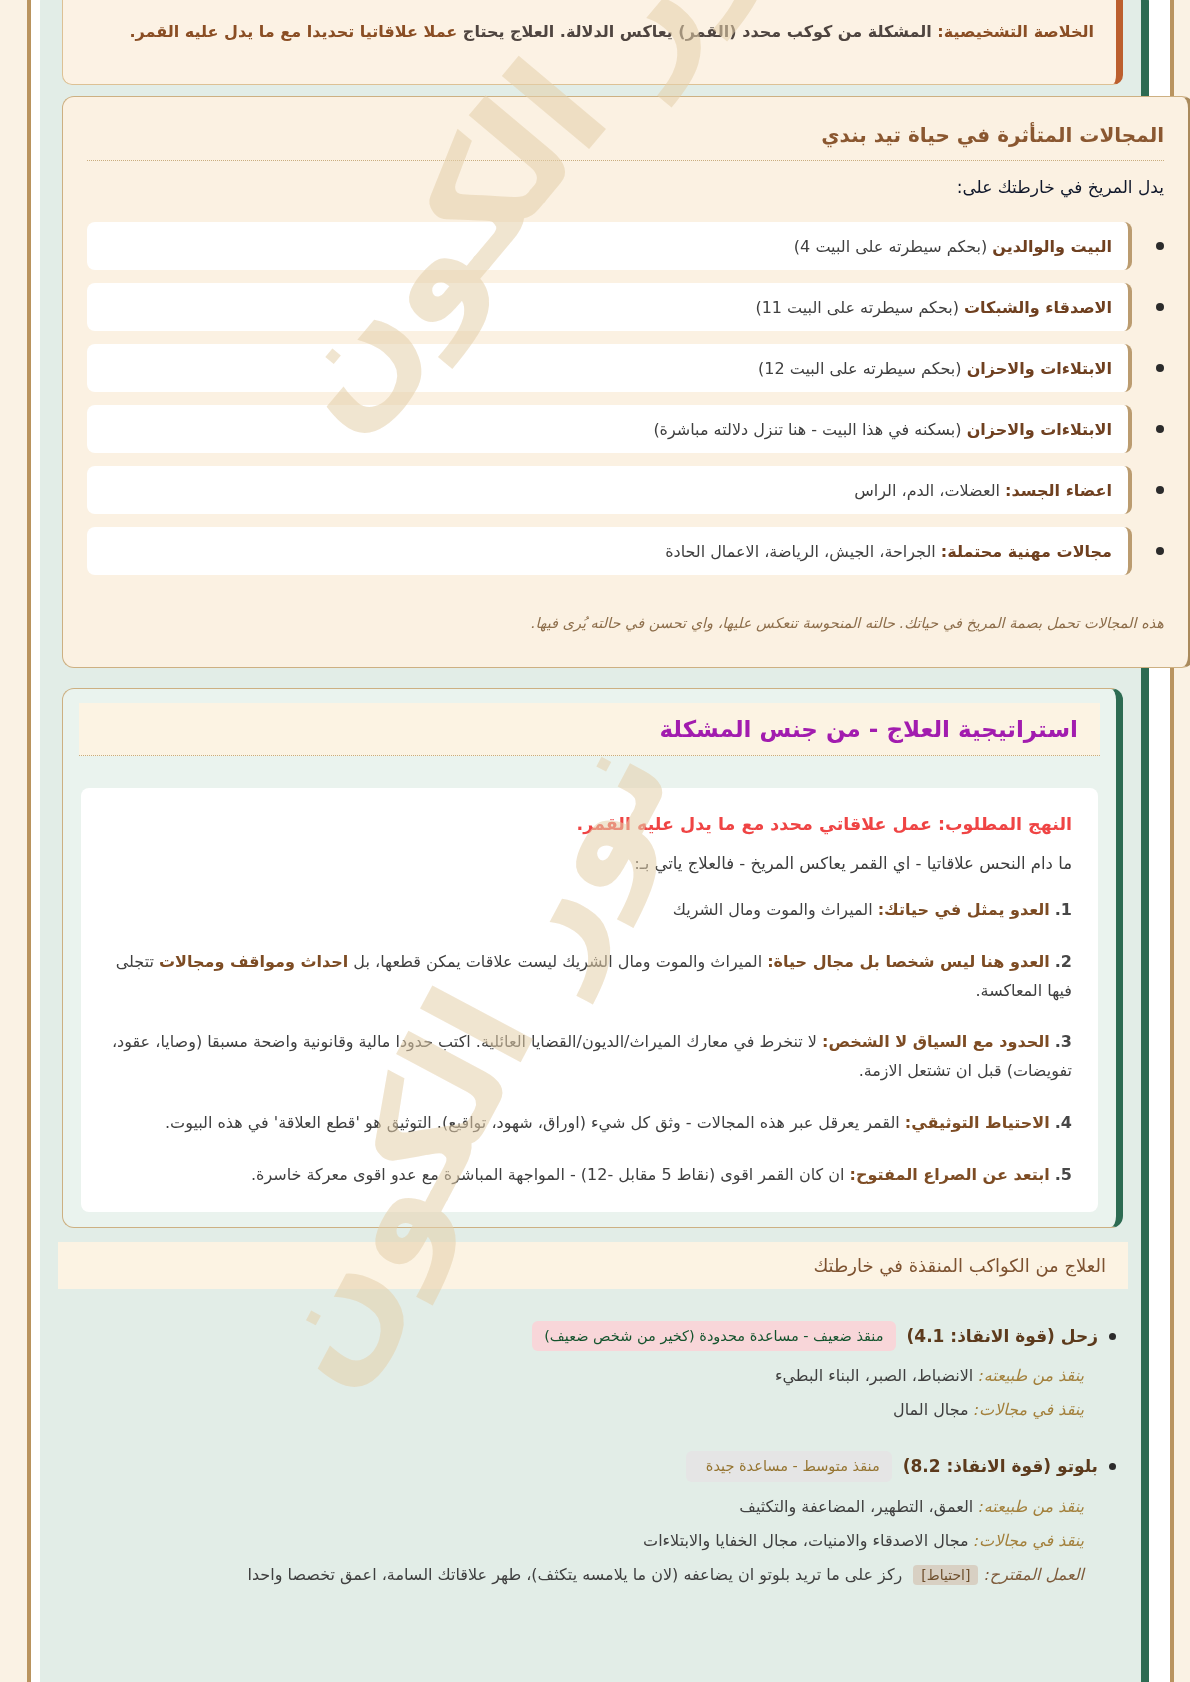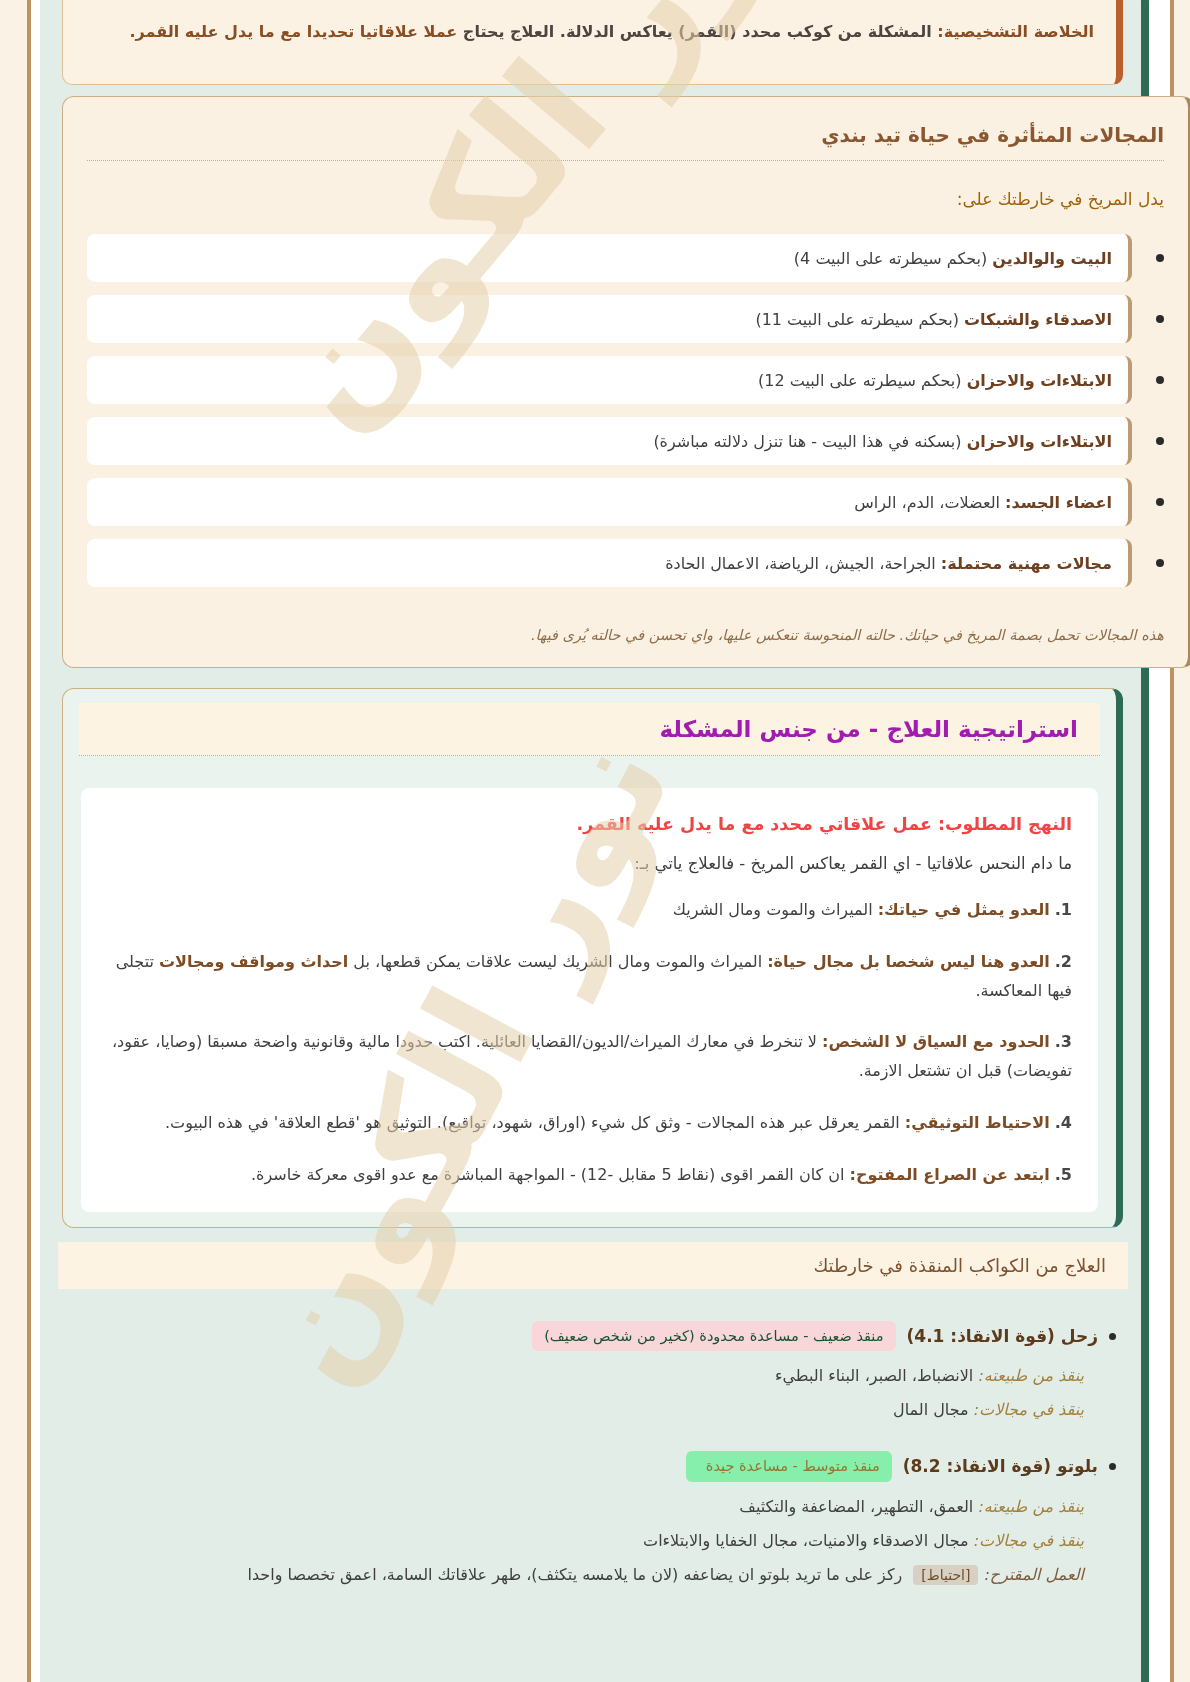--- a/index.html
+++ b/index.html
@@ -58,21 +58,21 @@
     width:1132px; height:572px;
     background:#fbf1e2;
     border:1px solid #cdb082;
     border-right:6px solid #a98a5c;
     border-radius:12px;
     padding:26px 24px 0 24px;
     overflow:hidden;
   }
   .sec-title { font-size:20px; font-weight:700; color:#8a5730; }
   .dotted { border-bottom:1.5px dotted #c9ad7e; margin-top:13px; }
-  .intro { margin-top:28px; font-size:17px; color:#a16207; }
+  .intro { margin-top:16px; font-size:17px; color:#0f172a; }
   .row { display:flex; align-items:center; gap:24px; margin-top:13px; }
   .row.first { margin-top:25px; }
   .dot { width:8px; height:8px; border-radius:50%; background:#2b2b2b; flex:0 0 auto; }
   .card {
     flex:1; min-height:48px;
     background:#ffffff; border-radius:8px;
     border-right:4px solid #bb9c70;
     display:flex; align-items:center;
     padding:10px 16px; font-size:16px; color:#3f3f3f;
   }
@@ -122,21 +122,21 @@
     margin:32px 12px 0 0;
     font-size:17px; font-weight:700; color:#5c3a1c;
   }
   .planet-row .dot { width:7px; height:7px; }
   .badge {
     font-size:14.5px; font-weight:400;
     padding:5px 12px; border-radius:6px;
     line-height:1.4;
   }
   .badge-pink   { background:#f8d6d9; color:#14532d; }
-  .badge-yellow { background:#86efac; color:#957430;padding-left:20px; }
+  .badge-yellow { background:#e5e5e5; color:#957430;padding-left:20px; }
   .detail { margin:15px 44px 0 0; font-size:16px; color:#3f3f3f; }
   .detail .dl  { font-style:italic; color:#a3803c; }
   .detail .dl2 { font-style:italic; color:#7d5a3a; }
   .tag {
     display:inline-block;
     background:#d8d0c3; color:#6e4f2c;
     font-size:14px; padding:2px 8px; border-radius:4px;
     margin:0 6px;
   }
 </style>

